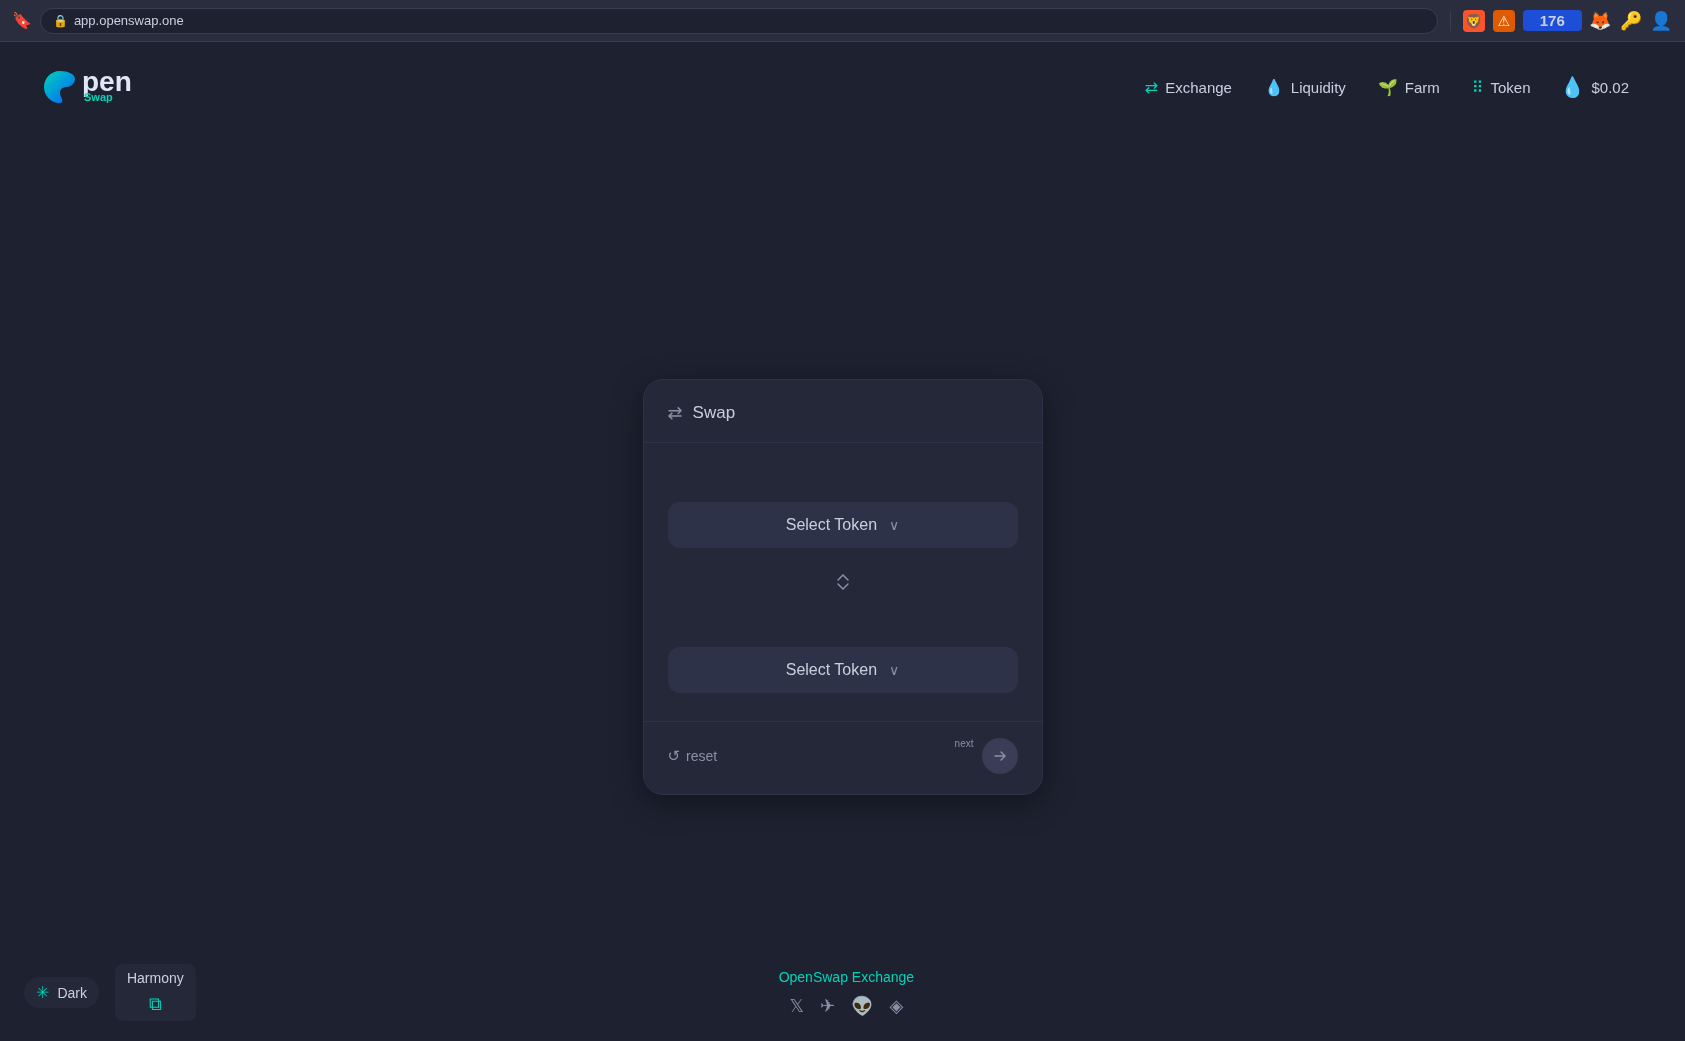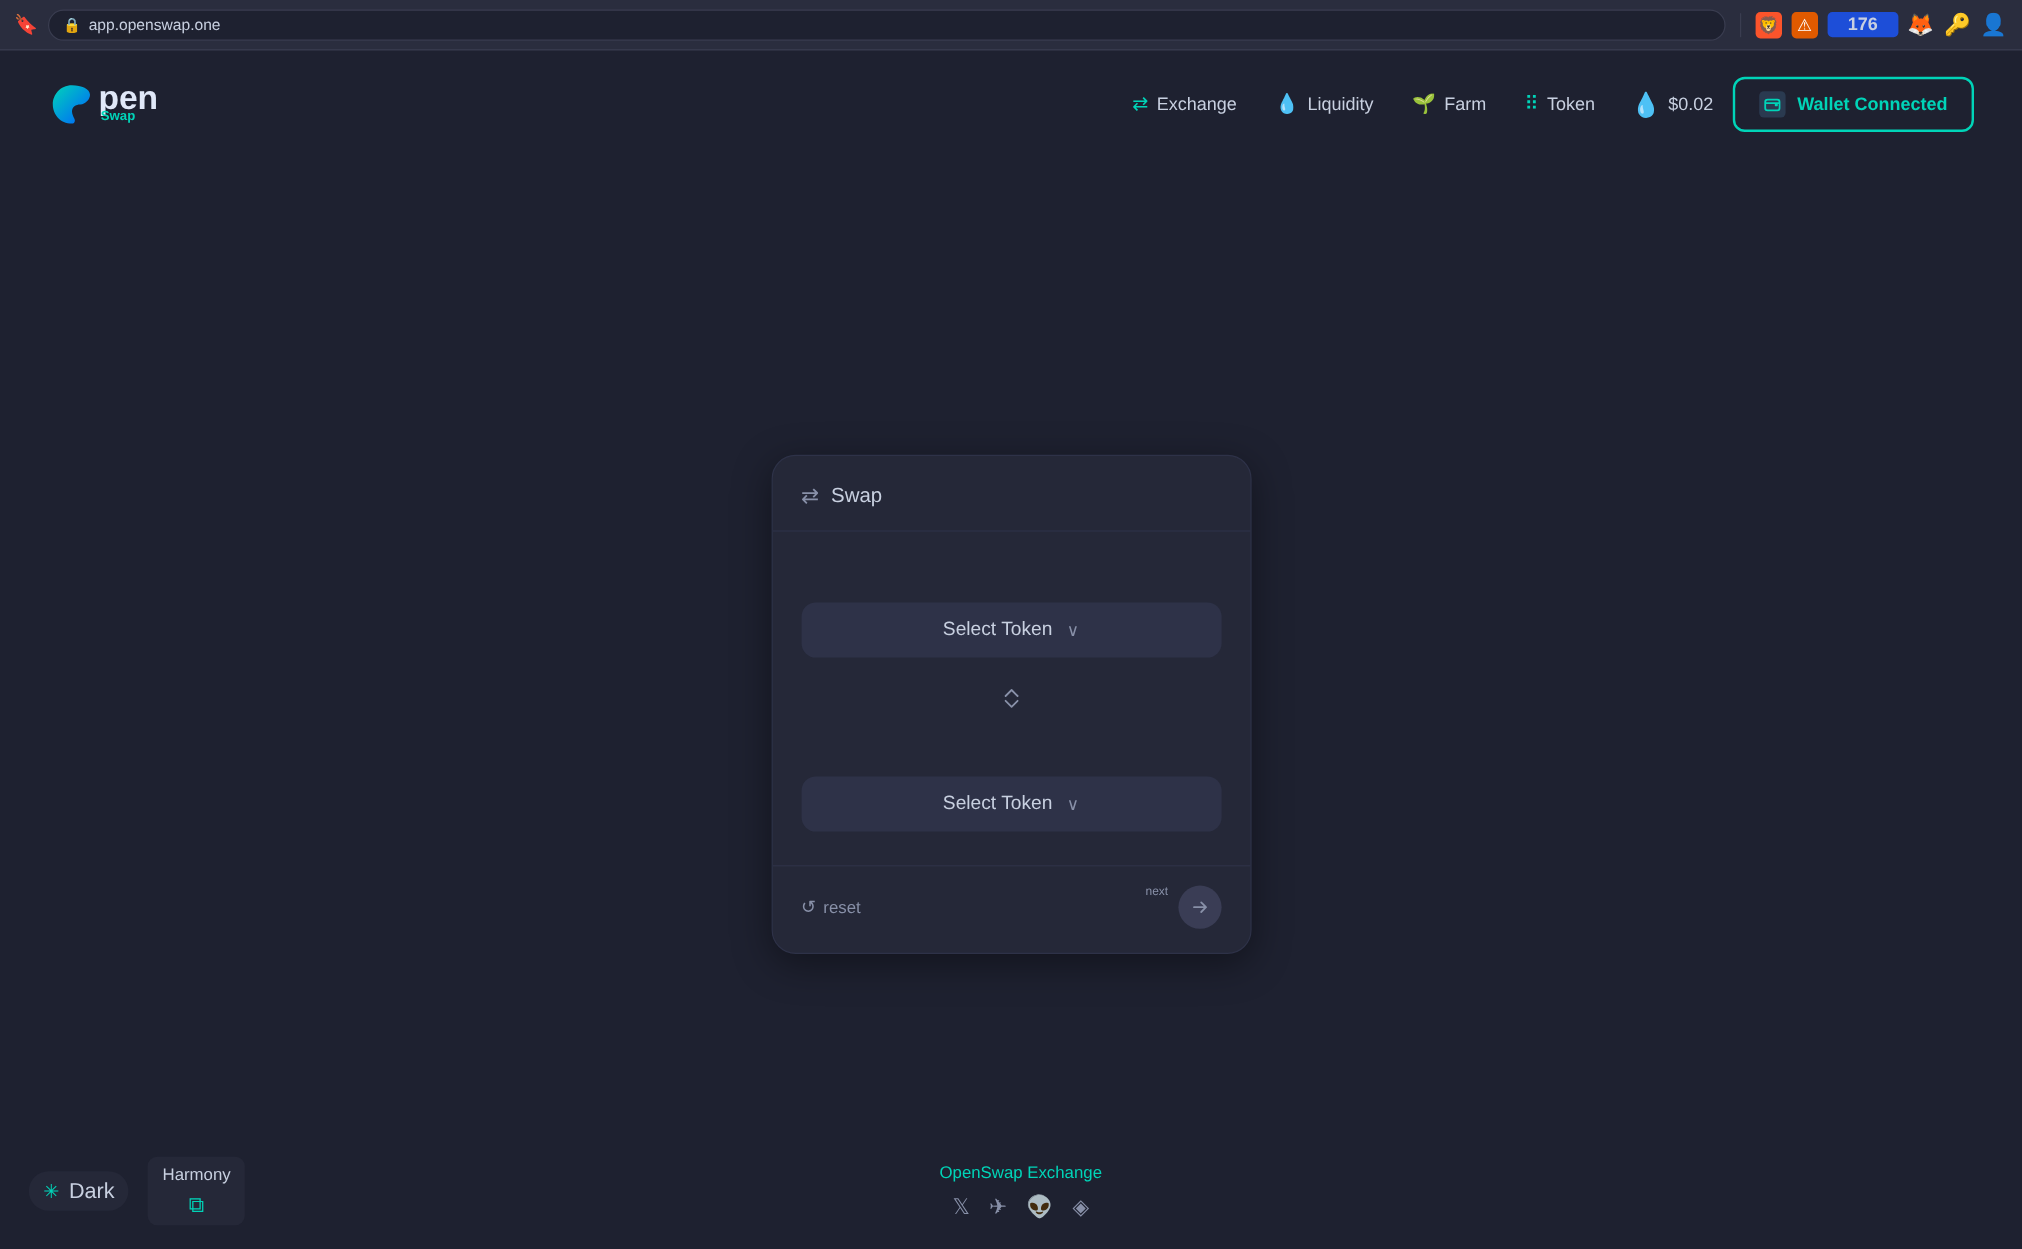--- a/index.html
+++ b/index.html
@@ -293,21 +293,21 @@
     .theme-toggle {
       display: flex;
       align-items: center;
       gap: 8px;
       background: #252838;
       border-radius: 20px;
       padding: 6px 12px;
       cursor: pointer;
     }
     .theme-icon { color: #00d4b8; font-size: 16px; }
-    .theme-label { font-size: 18px; color: #c8d0e0; }
+    .theme-label { font-size: 14px; color: #c8d0e0; }
 
     .network-selector {
       display: flex;
       align-items: center;
       gap: 8px;
       background: #252838;
       border-radius: 8px;
       padding: 6px 12px;
       cursor: pointer;
       flex-direction: column;
@@ -397,30 +397,20 @@
         <span class="nav-icon">⠿</span>
         <span>Token</span>
       </a>
     </div>
 
     <div class="price-display">
       <span class="price-drop-icon">💧</span>
       <span>$0.02</span>
     </div>
 
-    <button class="wallet-btn">
-      <div class="wallet-btn-icon">
-        <svg width="14" height="14" viewBox="0 0 14 14" fill="none">
-          <rect x="1" y="3" width="12" height="9" rx="2" stroke="#00d4b8" stroke-width="1.5"></rect>
-          <rect x="9" y="6" width="2.5" height="2.5" rx="0.5" fill="#00d4b8"></rect>
-          <path d="M1 6h12" stroke="#00d4b8" stroke-width="1.5"></path>
-        </svg>
-      </div>
-      <span>Wallet Connected</span>
-    </button>
   </nav>
 
   <div class="main-content">
 
     <div class="swap-card">
 
       <div class="swap-card-header">
         <span class="swap-header-icon">⇄</span>
         <span class="swap-header-title">Swap</span>
       </div>

